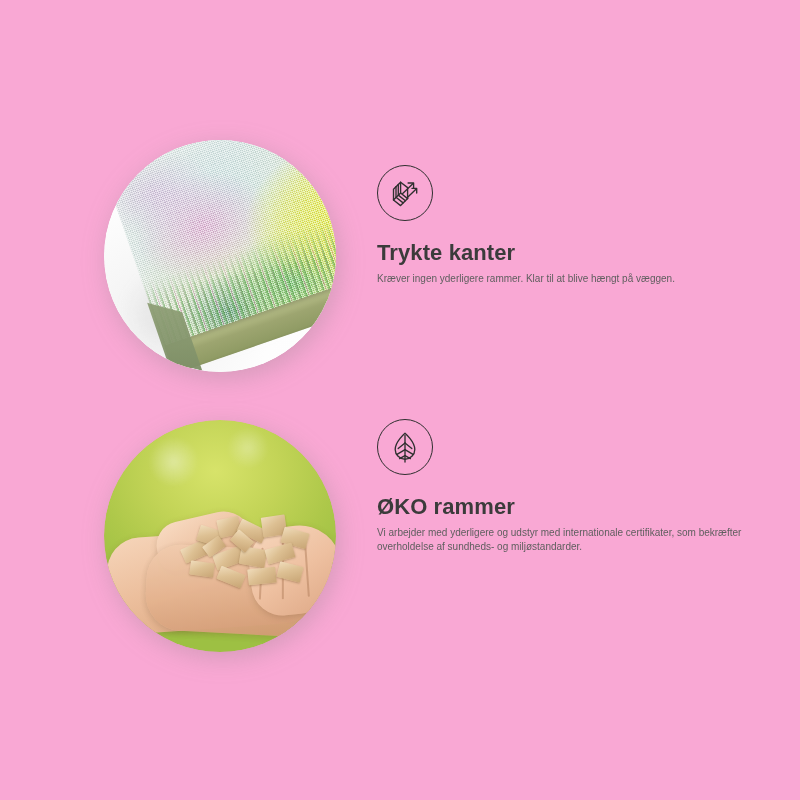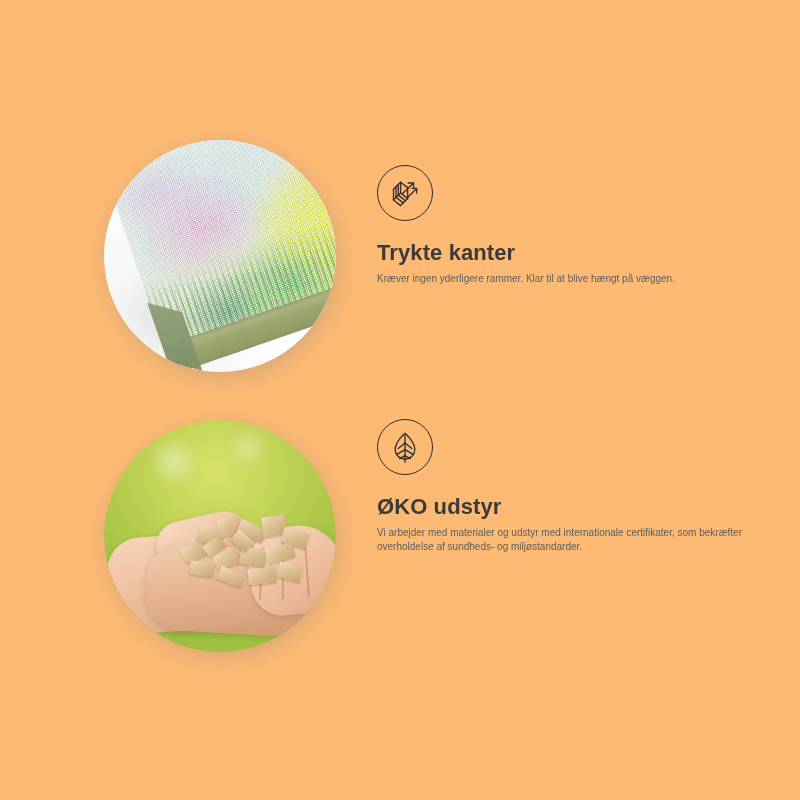--- a/index.html
+++ b/index.html
@@ -13,21 +13,21 @@
     font-family: "Liberation Sans", sans-serif;
     overflow: hidden;
     position: relative;
   }
 
   .page {
     position: absolute;
     inset: 0;
     width: 800px;
     height: 800px;
-    background: #fdba74;
+    background: #f9a8d4;
   }
 
   
   .feature {
     position: absolute;
     left: 0;
     width: 800px;
   }
   .feature.row-1 { top: 120px; height: 270px; }
   .feature.row-2 { top: 400px; height: 270px; }
@@ -337,19 +337,19 @@
           <path d="M17 3.2 C17 3.2 7.2 11.6 7.2 19.4 C7.2 24.8 11.6 29.2 17 29.2 C22.4 29.2 26.8 24.8 26.8 19.4 C26.8 11.6 17 3.2 17 3.2 Z"></path>
           <path d="M17 5.4 L17 32.0"></path>
           <path d="M17 13.0 L10.2 18.6"></path>
           <path d="M17 13.0 L23.8 18.6"></path>
           <path d="M17 19.6 L9.0 24.4"></path>
           <path d="M17 19.6 L25.0 24.4"></path>
           <path d="M17 25.6 L11.6 28.6"></path>
           <path d="M17 25.6 L22.4 28.6"></path>
         </svg>
       </div>
-      <h3 class="feature-title">ØKO udstyr</h3>
-      <p class="feature-desc">Vi arbejder med materialer og udstyr med internationale certifikater, som bekræfter overholdelse af sundheds- og miljøstandarder.</p>
+      <h3 class="feature-title">ØKO rammer</h3>
+      <p class="feature-desc">Vi arbejder med yderligere og udstyr med internationale certifikater, som bekræfter overholdelse af sundheds- og miljøstandarder.</p>
     </div>
 
   </section>
 
 </div>
 
 </body></html>

